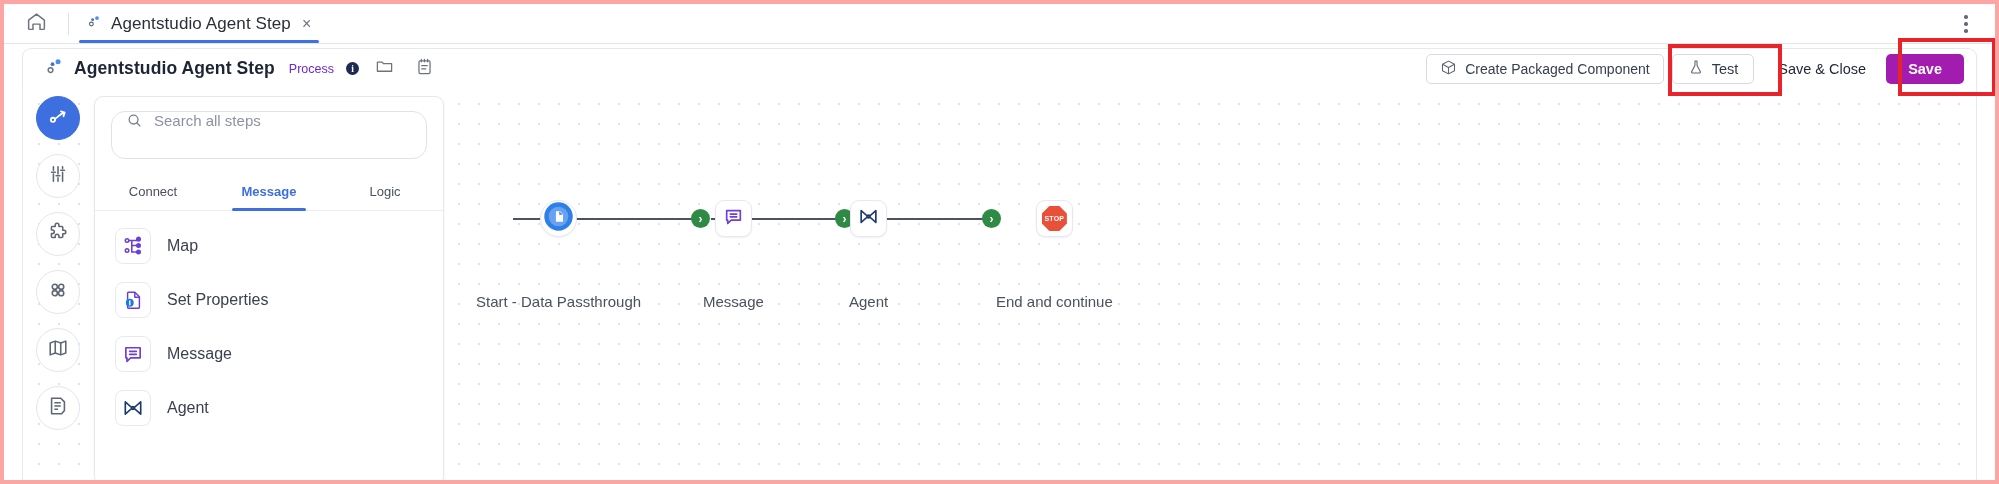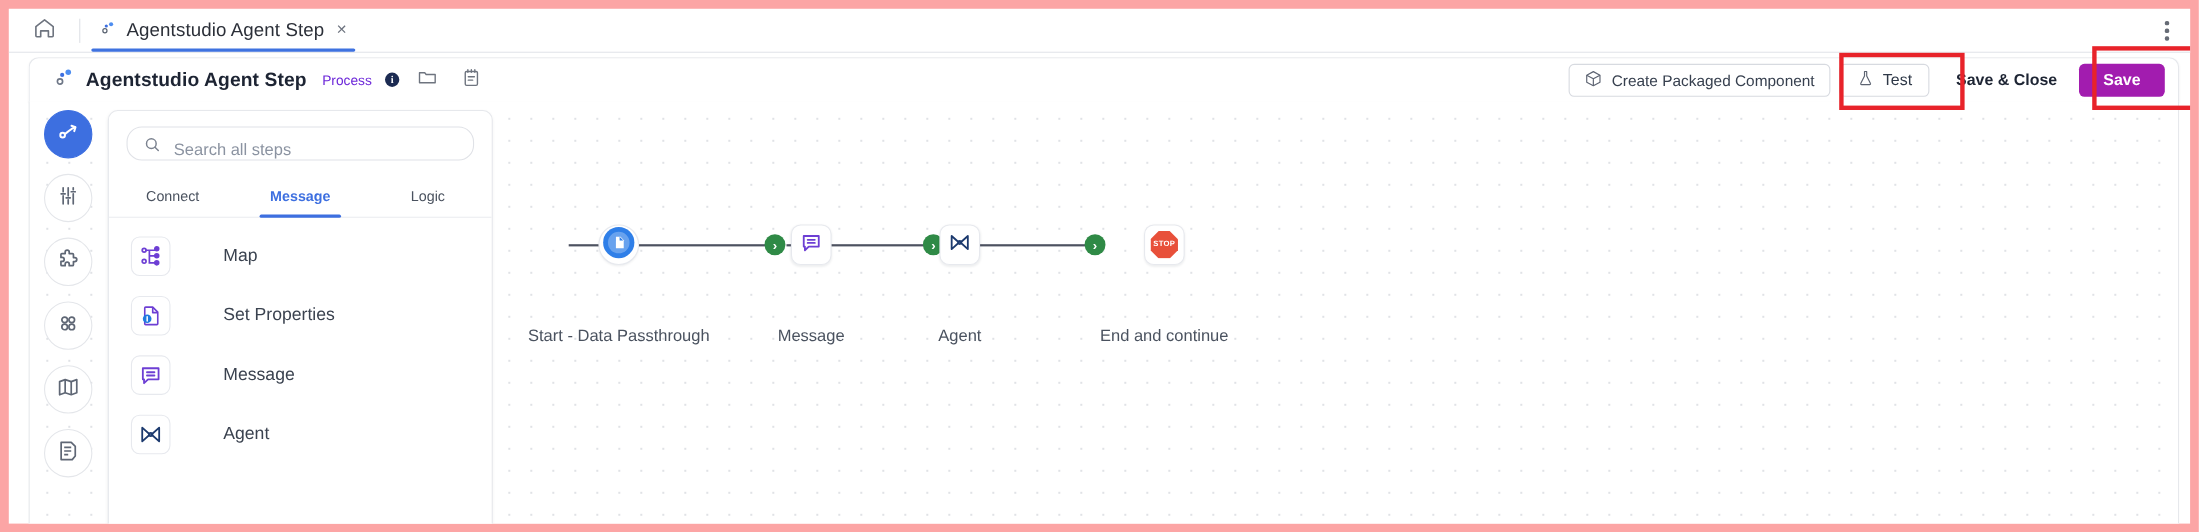--- a/index.html
+++ b/index.html
@@ -6,21 +6,21 @@
   html, body {
     width: 1999px; height: 484px;
     font-family: "Liberation Sans", sans-serif;
     background: #ffffff;
     overflow: hidden;
   }
   .app {
     position: relative;
     width: 1999px; height: 484px;
     background: #ffffff;
-    border: 8px solid #fca5a5;
+    border: 4px solid #fca5a5;
     overflow: hidden;
   }
 
   
   .tabstrip {
     position: absolute; left: 0; top: 0;
     width: 1991px; height: 40px;
     background: #ffffff;
     border-bottom: 1px solid #e3e5ea;
     display: flex; align-items: center;
@@ -95,21 +95,21 @@
     border: 1px solid #d7dae0; background: #fff;
     padding: 0 13px; font-size: 14px; color: #37404f;
   }
   .btn-test {
     border: 1px solid #d7dae0; background: #fff;
     padding: 0 15px; font-size: 14.5px; color: #2f3948;
     margin-left: 8px;
   }
   .btn-text {
     background: transparent; padding: 0 14px;
-    font-size: 14.5px; font-weight: bold; color: #1d2433;
+    font-size: 14.5px; font-weight: normal; color: #1d2433;
     margin-left: 10px;
   }
   .btn-primary {
     background: #a21caf; color: #fff; padding: 0 22px;
     font-size: 14.5px; font-weight: bold; border: none;
     margin-left: 6px;
   }
 
   
   .body {
@@ -142,22 +142,22 @@
   .panel {
     position: absolute; left: 71px; top: 8px;
     width: 350px; height: 390px;
     background: #fff; border: 1px solid #e6e8ec;
     border-radius: 9px;
     box-shadow: 0 1px 3px rgba(20,25,40,.05);
     overflow: hidden;
   }
   .search-wrap { padding: 14px 16px 10px 16px; }
   .search-box {
-    height: 31px; border: 1px solid #e0e2e7; border-radius: 14px;
-    display: flex; align-items: flex-end; gap: 11px; padding: 0 14px;
+    height: 48px; border: 1px solid #e0e2e7; border-radius: 14px;
+    display: flex; align-items: flex-start; gap: 11px; padding: 0 14px;
   }
   .search-box input {
     border: none; outline: none; font-size: 15px; color: #3a4150;
     font-family: "Liberation Sans", sans-serif; flex: 1; background: transparent;
   }
   .search-box input::placeholder { color: #8b93a1; }
   .tabs {
     display: flex; align-items: stretch;
     border-bottom: 1px solid #ebedf0; margin: 4px 0 0 0;
   }
@@ -174,21 +174,21 @@
   .step-item {
     display: flex; align-items: center; gap: 16px;
     padding: 9px 20px; cursor: pointer;
   }
   .step-ico {
     width: 36px; height: 36px; border-radius: 8px;
     border: 1px solid #e7e9ee; background: #fff;
     display: flex; align-items: center; justify-content: center;
     flex: 0 0 auto;
   }
-  .step-label { font-size: 16px; color: #3a424f; margin-left: 32px; }
+  .step-label { font-size: 16px; color: #3a424f; }
 
   
   .flow { position: absolute; left: 430px; top: 0; right: 0; bottom: 0; }
   .node-group {
     position: absolute; display: flex; flex-direction: column;
     align-items: center; cursor: pointer; gap: 47px;
   }
   .node-circle {
     width: 37px; height: 37px; border-radius: 50%;
     background: #fff; border: 1px solid #e7e9ee;

